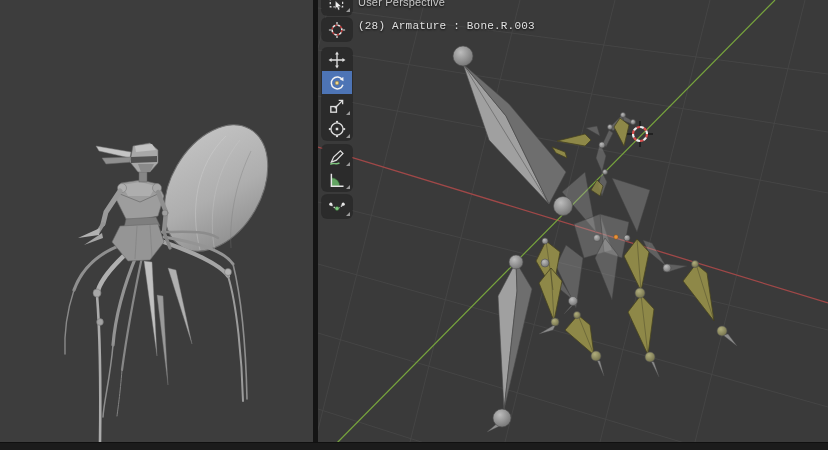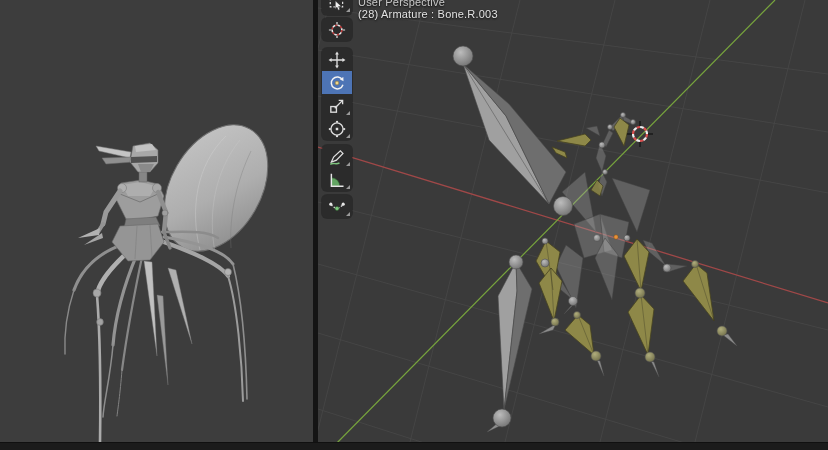--- a/index.html
+++ b/index.html
@@ -5,21 +5,21 @@
   html,body{margin:0;padding:0;background:#222;}
   .app{position:relative;width:828px;height:450px;overflow:hidden;
        font-family:"Liberation Sans",sans-serif;background:var(--viewport-bg,#3a3a3a);}
   .left-panel{position:absolute;left:0;top:0;width:313px;height:450px;background:var(--panel-bg,#3d3d3d);}
   .divider{position:absolute;left:313px;top:0;width:5px;height:450px;background:#141414;}
   .viewport{position:absolute;left:318px;top:0;width:602px;height:450px;background:var(--viewport-bg,#3a3a3a);}
   .viewport svg.scene{position:absolute;left:0;top:0;}
   .hud{position:absolute;left:40px;z-index:6;color:var(--header-text,#d6d6d6);
        font-size:11px;letter-spacing:.2px;text-shadow:0 1px 2px rgba(0,0,0,.85);white-space:nowrap;}
   .hud.l1{top:-4px;color:#c9c9c9;}
-  .hud.l2{top:8px;color:#e2e2e2;}
+  .hud.l2{top:20px;color:#e2e2e2;font-family:Liberation Mono, monospace;}
   .toolbar{position:absolute;left:4px;top:0;width:30px;z-index:5;}
   .tool-group{position:absolute;left:0;width:30px;background:var(--toolbar-button-bg,#2b2b2b);
               border-radius:5px;overflow:hidden;box-shadow:0 0 0 1px rgba(0,0,0,.25);}
   .tool-btn{position:relative;width:30px;height:23px;display:flex;align-items:center;justify-content:center;}
   .tool-btn.active{background:var(--accent-blue,#4d74b5);}
   .tool-btn.more::after{content:"";position:absolute;right:2px;bottom:2px;width:0;height:0;
               border-left:4px solid transparent;border-bottom:4px solid #9a9a9a;}
   .bottom-bar{position:absolute;left:0;bottom:0;width:828px;height:7px;background:#1b1b1b;border-top:1px solid #101010;z-index:9;}
   
   .gridline{stroke:#464646;stroke-width:.9;fill:none;}

